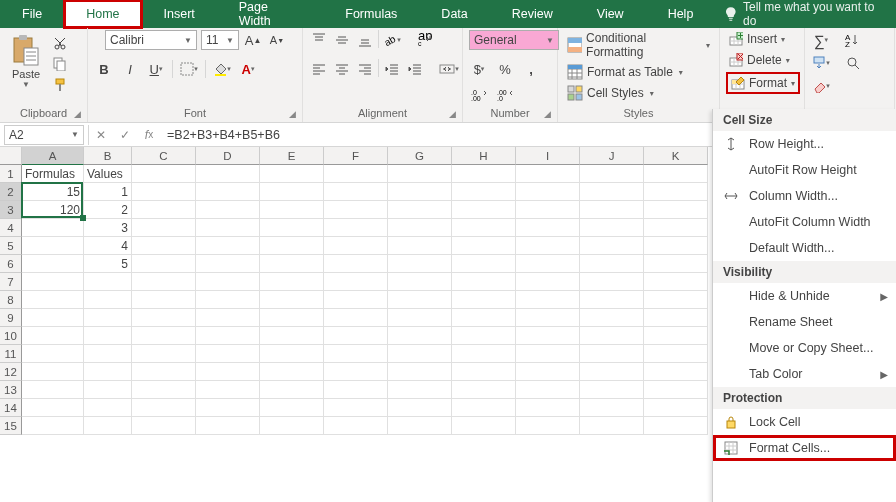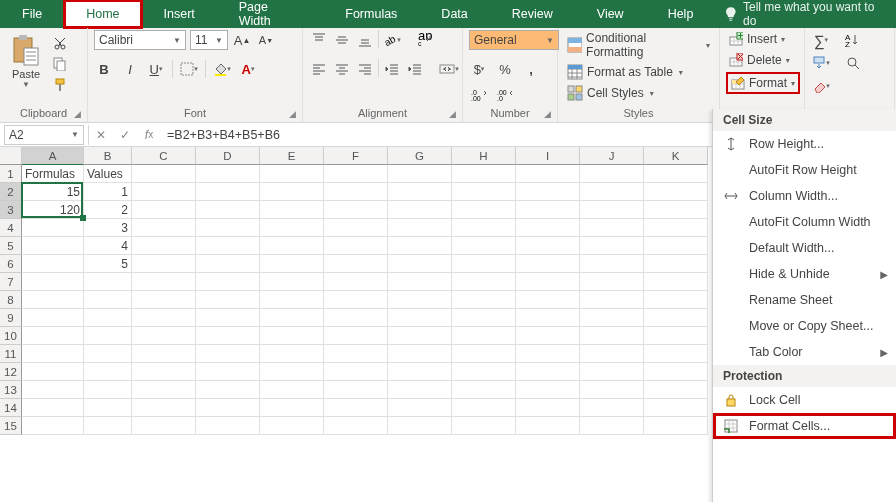--- a/index.html
+++ b/index.html
@@ -17,30 +17,30 @@
   .ribbon { height: 95px; background: #f3f2f1; border-bottom: 1px solid #d6d6d6; display: flex; }
   .group { border-right: 1px solid #e1e0df; padding: 2px 6px 0 6px; display: flex; flex-direction: column; justify-content: space-between; }
   .group-label { text-align: center; font-size: 11px; color: #666; padding: 2px 0 3px; position: relative; }
   .group-label .dlg { position: absolute; right: 0; bottom: 3px; font-size: 9px; color: #888; }
   .group-body { display: flex; align-items: flex-start; gap: 4px; }
   .stackbtn { display: flex; flex-direction: column; align-items: center; padding: 4px 6px; cursor: pointer; font-size: 11px; color:#444; }
   .stackbtn svg { margin-bottom: 2px; }
   .smallbtns { display:flex; flex-direction:column; gap:3px; padding-top:4px; }
   .sb { width:20px; height:18px; display:flex; align-items:center; justify-content:center; cursor:pointer; }
 
-  .font-top { display:flex; align-items:center; gap:4px; }
+  .font-top { display:flex; align-items:center; gap:4px;margin-left:11px; }
   .font-name { width:92px; height:20px; border:1px solid #adadad; background:#fff; padding:0 4px; display:flex; align-items:center; justify-content:space-between; font-size:12px; }
   .font-size { width:38px; height:20px; border:1px solid #adadad; background:#fff; padding:0 4px; display:flex; align-items:center; justify-content:space-between; font-size:12px;}
   .dd { font-size:8px; color:#666; }
   .font-row { display:flex; align-items:center; gap:6px; margin-top:5px; }
   .tb { width:20px; height:20px; display:flex; align-items:center; justify-content:center; cursor:pointer; font-size:13px; color:#444; }
   .sep { width:1px; height:18px; background:#d6d6d6; }
   .alignrow { display:flex; gap:3px; }
 
-  .numfmt { width:90px; height:20px; border:1px solid #adadad; background:#fdba74; padding:0 4px; display:flex; align-items:center; justify-content:space-between; font-size:12px;}
+  .numfmt { width:90px; height:20px; border:1px solid #adadad; background:#f9a8d4; padding:0 4px; display:flex; align-items:center; justify-content:space-between; font-size:12px;}
   .numrow { display:flex; gap:6px; margin-top:5px; }
 
   .styles-col { display:flex; flex-direction:column; gap:3px; }
   .styles-row { display:flex; align-items:center; gap:4px; cursor:pointer; padding:1px 3px; }
   .styles-row .dd { margin-left:2px; }
 
   .cells-col { display:flex; flex-direction:column; gap:3px; }
   .cell-btn { display:flex; align-items:center; gap:4px; cursor:pointer; padding:2px 3px; font-size:12px; }
   .cell-btn.highlight { border: 2.5px solid #c00; }
 
@@ -673,20 +673,21 @@
     <span>Column Width...</span>
   </div>
   <div class="menu-item">
     <span class="mi-icon"></span>
       <span>AutoFit Column Width</span>
   </div>
   <div class="menu-item">
     <span class="mi-icon"></span>
       <span>Default Width...</span>
   </div>
+  <div class="menu-hdr">Visibility</div>
   <div class="menu-item">
     <span class="mi-icon"></span>
       <span>Hide &amp; Unhide</span>
       <span class="sub">▶</span>
   </div>
   <div class="menu-item">
     <span class="mi-icon"></span>
       <span>Rename Sheet</span>
   </div>
   <div class="menu-item">

